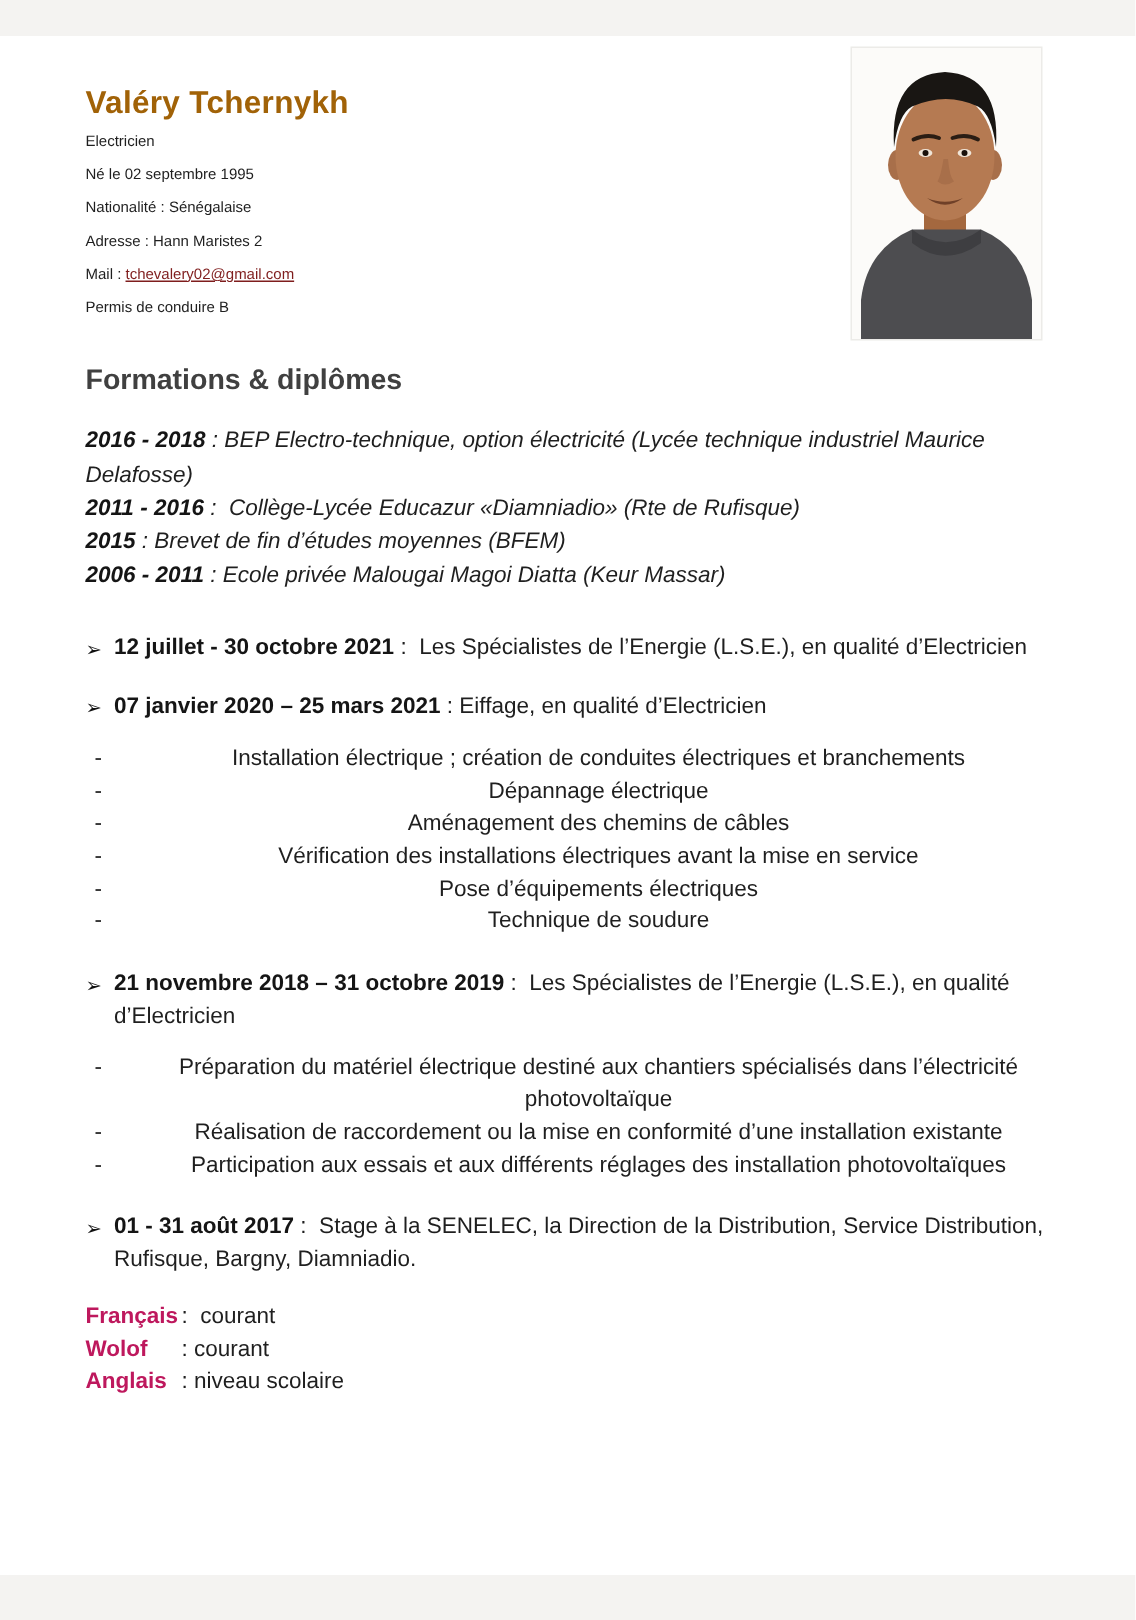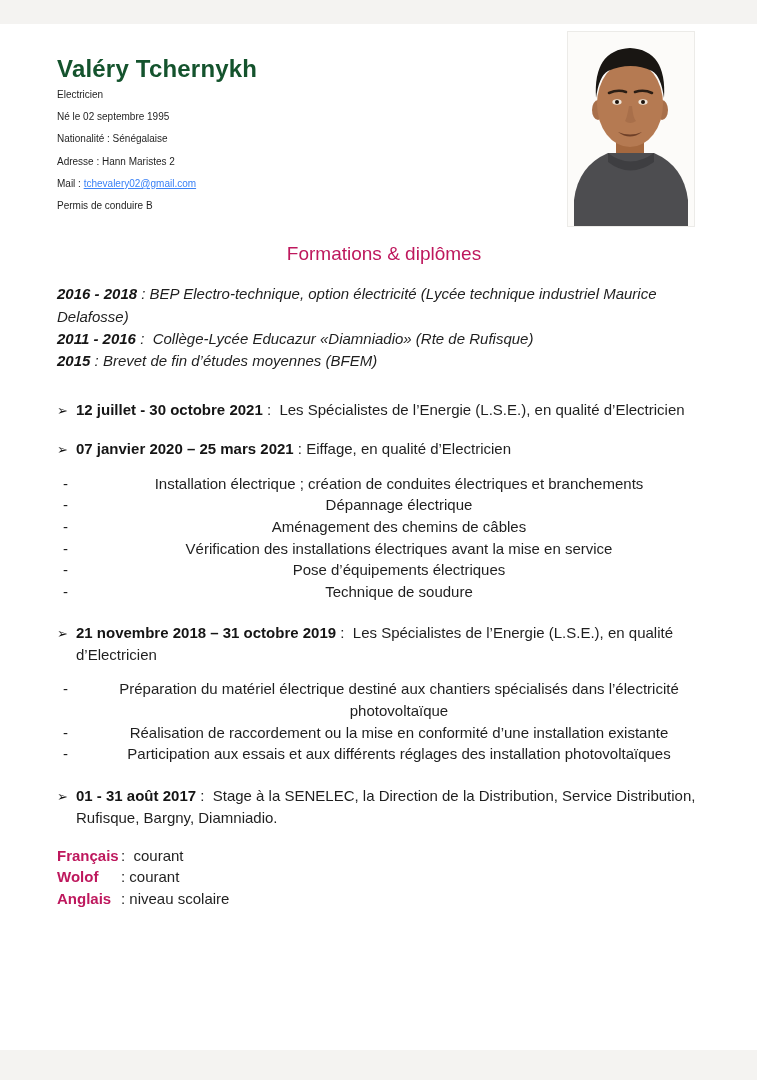--- a/index.html
+++ b/index.html
@@ -9,30 +9,30 @@
     font-family:"Liberation Sans","DejaVu Sans",sans-serif;
     color:#1f1f1f;
     -webkit-font-smoothing:antialiased;
   }
   .edge-band{position:absolute;left:0;width:757px;background:#f4f3f1;z-index:5;}
   .edge-top{top:0;height:24px;}
   .edge-bottom{bottom:0;height:30px;}
   .content{position:relative;padding:28px 46px 0 57px;}
   
   .header{position:relative;margin-top:26px;}
-  .person-name{font-size:24px;font-weight:bold;color:#14532d;line-height:30px;letter-spacing:.2px;margin-top:12px;}
+  .person-name{font-size:21px;font-weight:bold;color:#a16207;line-height:30px;letter-spacing:.2px;margin-top:12px;}
   .contact-line{font-size:10px;line-height:22.2px;}
-  .email-link{color:#3b82f6;text-decoration:underline;cursor:pointer;}
+  .email-link{color:#7f1d1d;text-decoration:underline;cursor:pointer;}
   .photo-frame{
     position:absolute;top:-22px;right:17px;width:126px;height:194px;
     outline:1px solid #ecebe8;background:#fcfbf9;
   }
   
   .section-heading{
-    text-align:center;font-size:19px;font-weight:normal;color:#be185d;
+    text-align:left;font-size:19px;font-weight:bold;color:#404040;
     line-height:26px;
   }
   .h-formations{margin-top:24px;}
   .h-experiences{margin-top:26px;}
   .h-langues{margin-top:16px;}
   
   .formations-list{margin-top:16px;font-size:15px;line-height:22.4px;font-style:italic;}
   .dates-bold{font-weight:bold;color:#151515;}
   .entry-rest,.lang-value{white-space:pre-wrap;}
   
@@ -89,20 +89,21 @@
     <div class="contact-line">Adresse : Hann Maristes 2</div>
     <div class="contact-line"><span class="entry-rest">Mail : </span><a href="#" class="email-link">tchevalery02@gmail.com</a></div>
     <div class="contact-line">Permis de conduire B</div>
   </div>
 
   <div class="section-heading h-formations">Formations &amp; diplômes</div>
   <div class="formations-list">
     <div><span class="dates-bold">2016 - 2018</span><span class="entry-rest"> : BEP Electro-technique, option électricité (Lycée technique industriel Maurice Delafosse)</span></div>
     <div><span class="dates-bold">2011 - 2016</span><span class="entry-rest"> :  Collège-Lycée Educazur «Diamniadio» (Rte de Rufisque)</span></div>
     <div><span class="dates-bold">2015</span><span class="entry-rest"> : Brevet de fin d’études moyennes (BFEM)</span></div>
+    <div><span class="dates-bold">2006 - 2011</span><span class="entry-rest"> : Ecole privée Malougai Magoi Diatta (Keur Massar)</span></div>
   </div>
 
 
   <div class="entry e1">
     <span class="entry-bullet">➢</span>
     <span class="entry-text"><span class="dates-bold">12 juillet - 30 octobre 2021</span><span class="entry-rest"> :  Les Spécialistes de l’Energie (L.S.E.), en qualité d’Electricien</span></span>
   </div>
   <div class="entry e2">
     <span class="entry-bullet">➢</span>
     <span class="entry-text"><span class="dates-bold">07 janvier 2020 – 25 mars 2021</span><span class="entry-rest"> : Eiffage, en qualité d’Electricien</span></span>

